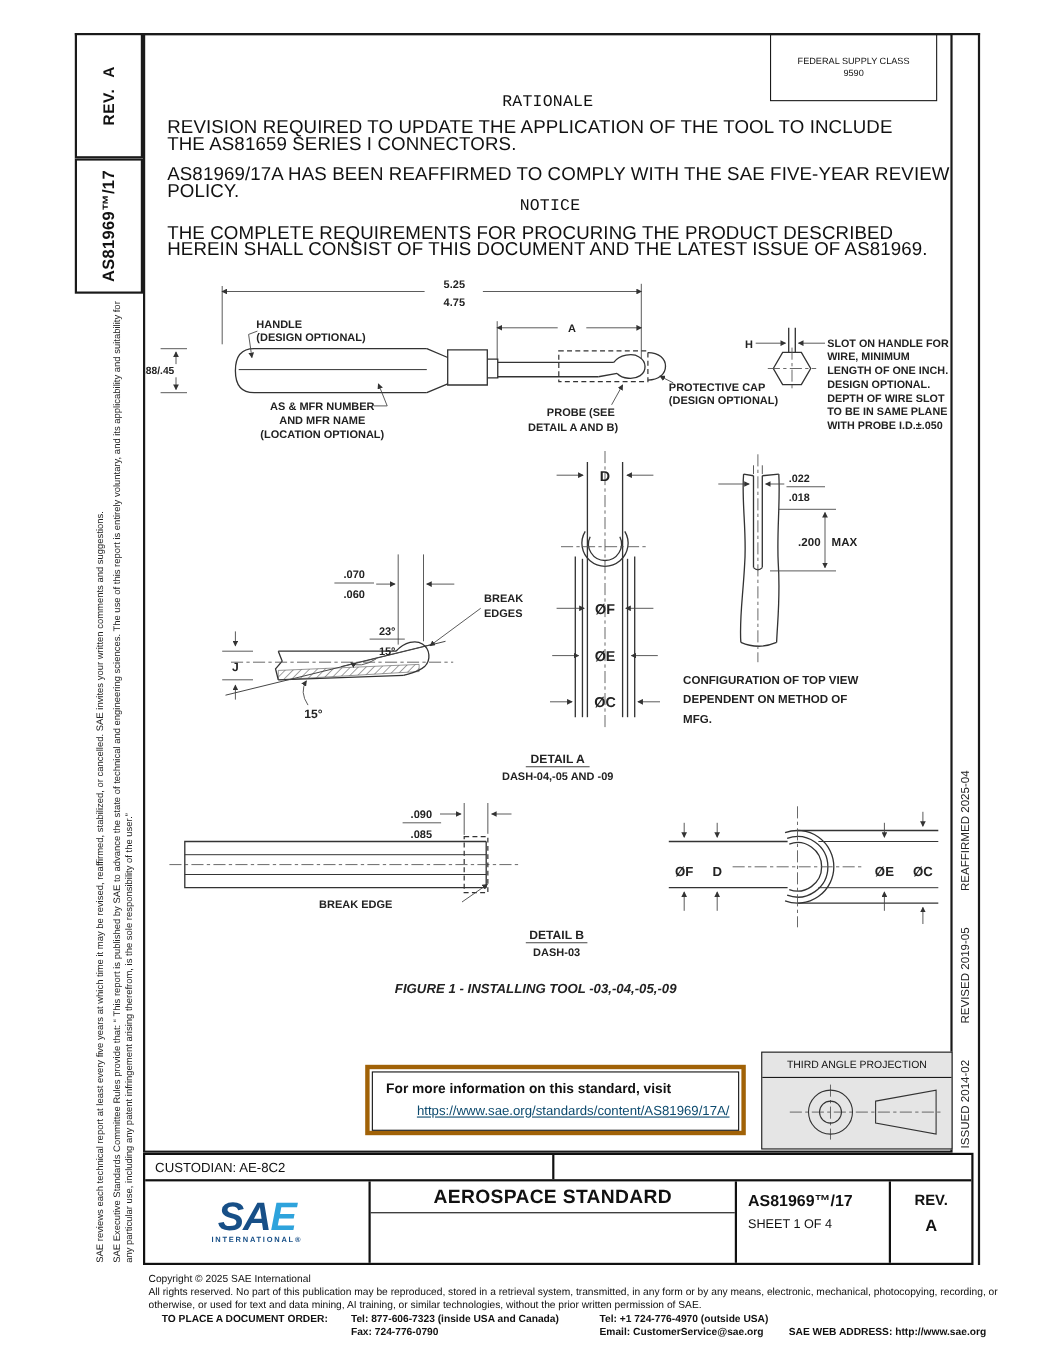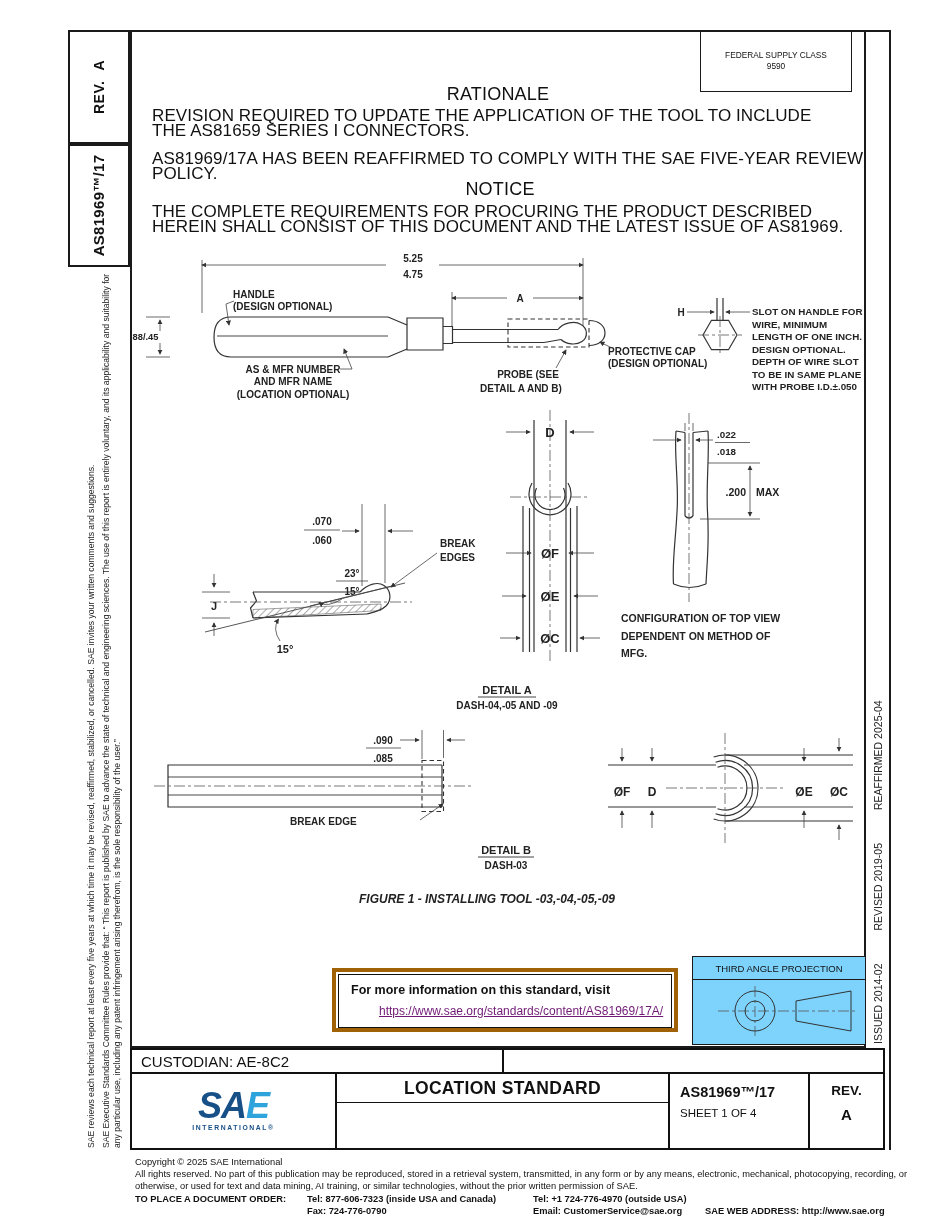--- a/index.html
+++ b/index.html
@@ -16,55 +16,55 @@
   
   .vside{position:absolute;transform:rotate(-90deg);transform-origin:0 0;
          font-size:8.6px;line-height:11.5px;color:#222;width:876px;}
   .vside p{margin:0 0 3px 0;}
   .vdates{position:absolute;transform:rotate(-90deg);transform-origin:0 0;
           font-size:10.5px;color:#222;width:1010px;white-space:nowrap;}
   .vdates span{margin-right:30px;}
   
   .fsc{display:flex;flex-direction:column;justify-content:center;align-items:center;
        font-size:8.3px;line-height:11px;box-sizing:border-box;border:1.8px solid #1a1a1a;}
-  .h-title{font-size:18px;letter-spacing:.2px;}
+  .h-title{font-size:15px;letter-spacing:.2px;font-family:Liberation Mono, monospace;}
   .body-par{font-size:17px;line-height:15px;letter-spacing:.1px;}
   
   .infobox{box-sizing:border-box;border:4px solid #a16207;padding:2px;background:#fff;}
   .infobox .inner{border:1.5px solid #111;padding:8px 12px;}
   .infobox .l1{font-weight:bold;font-size:12.5px;margin:0 0 4px 0;}
   .link{font-size:12px;text-decoration:underline;}
   
-  .proj{box-sizing:border-box;border:1.8px solid #1a1a1a;background:#7dd3fc;}
+  .proj{box-sizing:border-box;border:1.8px solid #1a1a1a;background:#e5e5e5;}
   .proj .cap{border-bottom:1.8px solid #1a1a1a;font-size:9.5px;text-align:center;padding:6px 0 5px 0;}
   
   .tb{box-sizing:border-box;border:2px solid #111;background:#fff;display:flex;flex-direction:column;}
   .tb-row1{display:flex;border-bottom:2px solid #111;height:24px;box-sizing:border-box;}
   .tb-row1 .c1{width:372px;border-right:2px solid #111;box-sizing:border-box;
-               font-size:15px;display:flex;align-items:center;padding-left:9px;}
+               font-size:12px;display:flex;align-items:center;padding-left:9px;}
   .tb-row1 .c2{flex:1;font-size:11px;display:flex;align-items:center;justify-content:center;}
   .tb-row2{display:flex;flex:1;}
   .tb-logo{width:205px;border-right:2px solid #111;box-sizing:border-box;display:flex;
            flex-direction:column;align-items:center;justify-content:center;}
   .tb-title{width:333px;border-right:2px solid #111;box-sizing:border-box;text-align:center;}
   .tb-doc{width:140px;border-right:2px solid #111;box-sizing:border-box;padding:10px 0 0 10px;}
   .tb-rev{flex:1;text-align:center;padding-top:9px;}
   .aero{font-size:17.5px;font-weight:bold;letter-spacing:.3px;padding:4px 0 3px 0;border-bottom:1.5px solid #111;}
   .sub{font-size:11px;line-height:14px;padding-top:4px;}
   .docbig{font-weight:bold;font-size:14.5px;}
   .sheet{font-size:11.5px;margin-top:7px;}
   .revl{font-weight:bold;font-size:13.5px;}
   .reva{font-weight:bold;font-size:15px;margin-top:8px;}
   .saelogo{font-weight:bold;font-size:36px;line-height:30px;letter-spacing:-1px;font-style:italic;}
   .sae-d{color:#174f87;} .sae-l{color:#2ea3dc;}
   .saesub{font-size:6.8px;font-weight:bold;letter-spacing:1.6px;color:#174f87;margin-top:3px;font-style:normal;}
   
   .foot{font-size:9.3px;line-height:12.2px;color:#111;}
   .foot-row{display:flex;font-weight:bold;}
-  .fc1{width:172px;} .fc2{width:226px;} .fc3{width:172px;}
+  .fc1{width:172px;margin-left:12px;} .fc2{width:226px;} .fc3{width:172px;}
   
   text{font-family:"Liberation Sans",sans-serif;font-weight:bold;fill:#222;}
   .t9{font-size:9.3px;} .t95{font-size:9.8px;} .t10{font-size:10px;}
   .t105{font-size:10.5px;} .t11{font-size:11px;} .t12{font-size:12px;} .t13{font-size:13px;}
   .cap-it{font-size:12px;font-style:italic;}
   .ln{stroke:#333;stroke-width:1.2;fill:none;}
   .th{stroke:#444;stroke-width:0.8;fill:none;}
   .cl{stroke:#555;stroke-width:0.8;fill:none;stroke-dasharray:11 3 3 3;}
   .dash{stroke:#333;stroke-width:1.1;fill:none;stroke-dasharray:4.5 3;}
 </style>
@@ -306,21 +306,21 @@
     <text class="t11" x="376" y="604" text-anchor="middle">DETAIL B</text>
     <line class="th" x1="348" y1="607" x2="404" y2="607" style="stroke-width:1"></line>
     <text class="t10" x="376" y="619" text-anchor="middle">DASH-03</text>
 
     <text class="cap-it" x="357" y="653" text-anchor="middle">FIGURE 1 - INSTALLING TOOL -03,-04,-05,-09</text>
   </svg>
 
   <div class="abs infobox" style="left:332px;top:968px;width:346px;height:64px;">
     <div class="inner">
       <p class="l1">For more information on this standard, visit</p>
-      <a href="#" class="link" style="color:#701a75;padding-left:28px;">https://www.sae.org/standards/content/AS81969/17A/</a>
+      <a href="#" class="link" style="color:#0c4a6e;padding-left:28px;">https://www.sae.org/standards/content/AS81969/17A/</a>
     </div>
   </div>
 
   <div class="abs proj" style="left:692px;top:956px;width:174px;height:89px;">
     <div class="cap">THIRD ANGLE PROJECTION</div>
     <svg width="170" height="58" viewBox="0 0 170 58">
       <line class="cl" x1="25" y1="31" x2="162" y2="31"></line>
       <line class="cl" x1="62" y1="6" x2="62" y2="56"></line>
       <circle class="ln" cx="62" cy="31" r="20" style="stroke-width:1"></circle>
       <circle class="ln" cx="62" cy="31" r="10" style="stroke-width:1"></circle>
@@ -331,21 +331,21 @@
   <div class="abs tb" style="left:130px;top:1048px;width:755px;height:102px;">
     <div class="tb-row1">
       <div class="c1">CUSTODIAN: AE-8C2</div>
     </div>
     <div class="tb-row2">
       <div class="tb-logo">
         <div class="saelogo"><span class="sae-d">S</span><span class="sae-d">A</span><span class="sae-l">E</span></div>
         <div class="saesub">INTERNATIONAL®</div>
       </div>
       <div class="tb-title">
-        <div class="aero">LOCATION STANDARD</div>
+        <div class="aero">AEROSPACE STANDARD</div>
       </div>
       <div class="tb-doc">
         <div class="docbig">AS81969™/17</div>
         <div class="sheet">SHEET 1 OF 4</div>
       </div>
       <div class="tb-rev">
         <div class="revl">REV.</div>
         <div class="reva">A</div>
       </div>
     </div>

